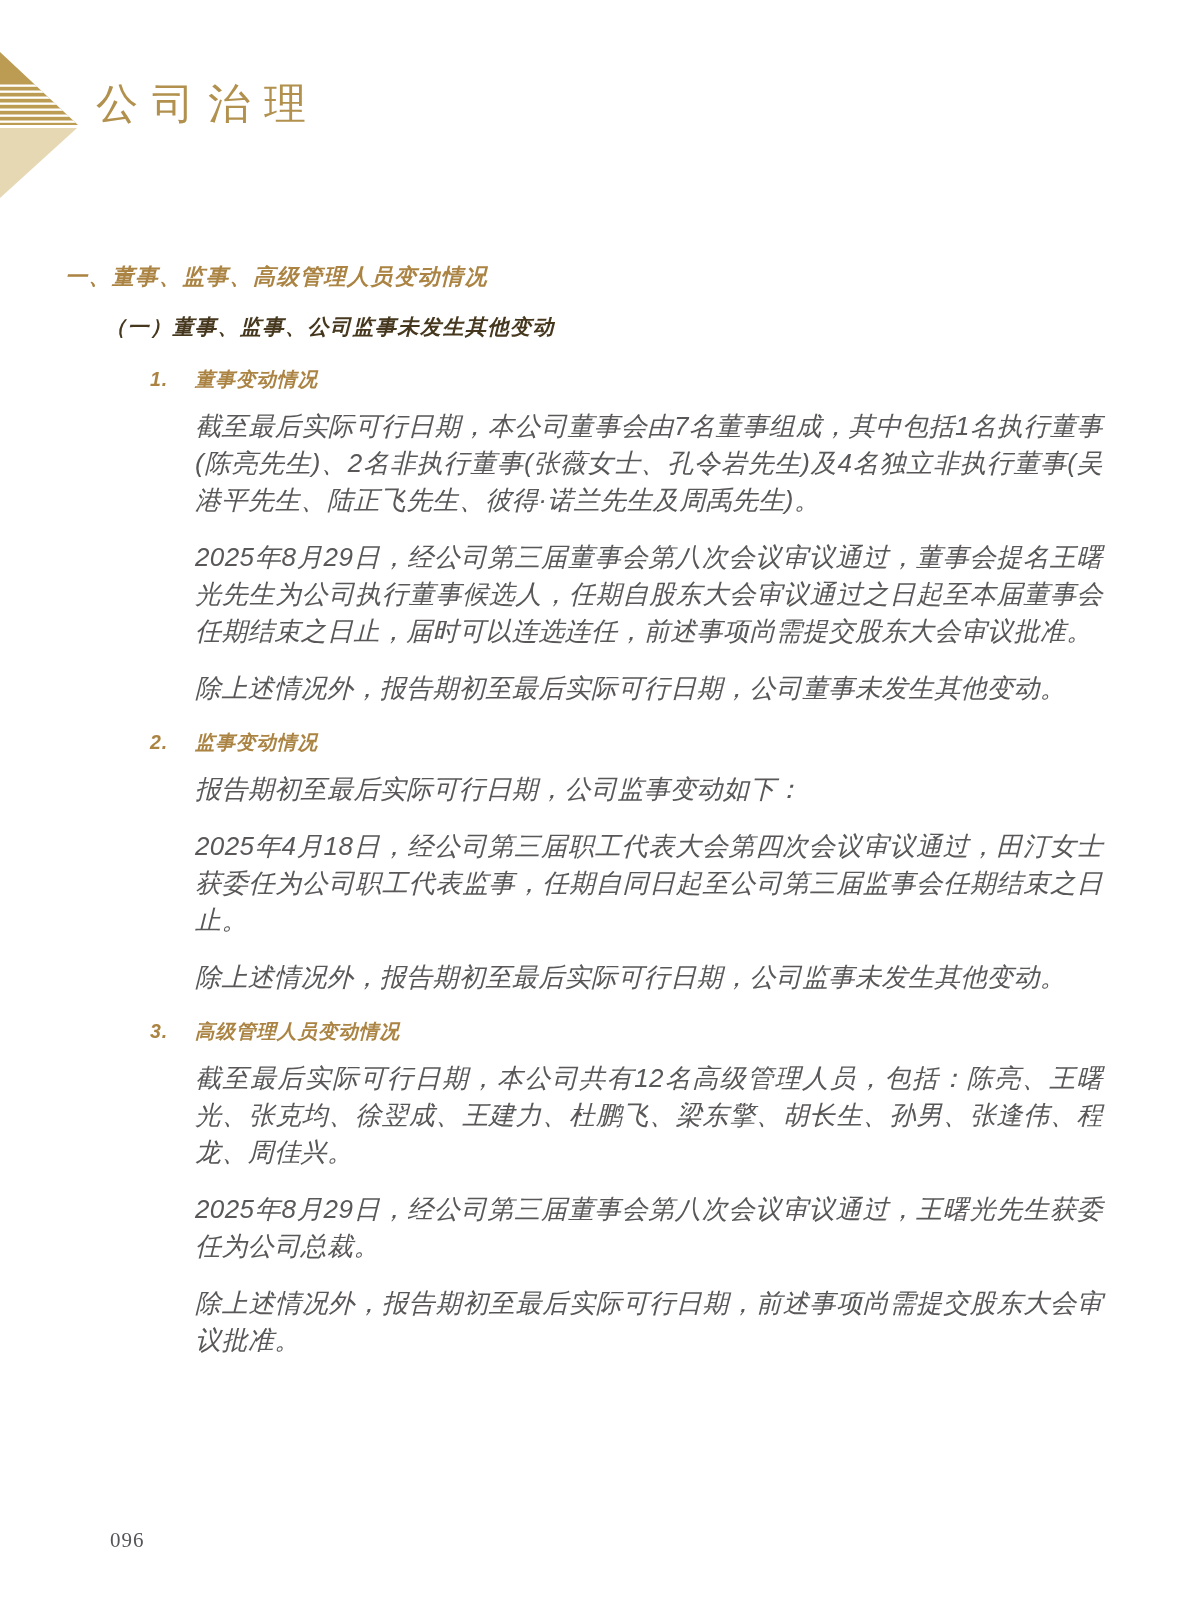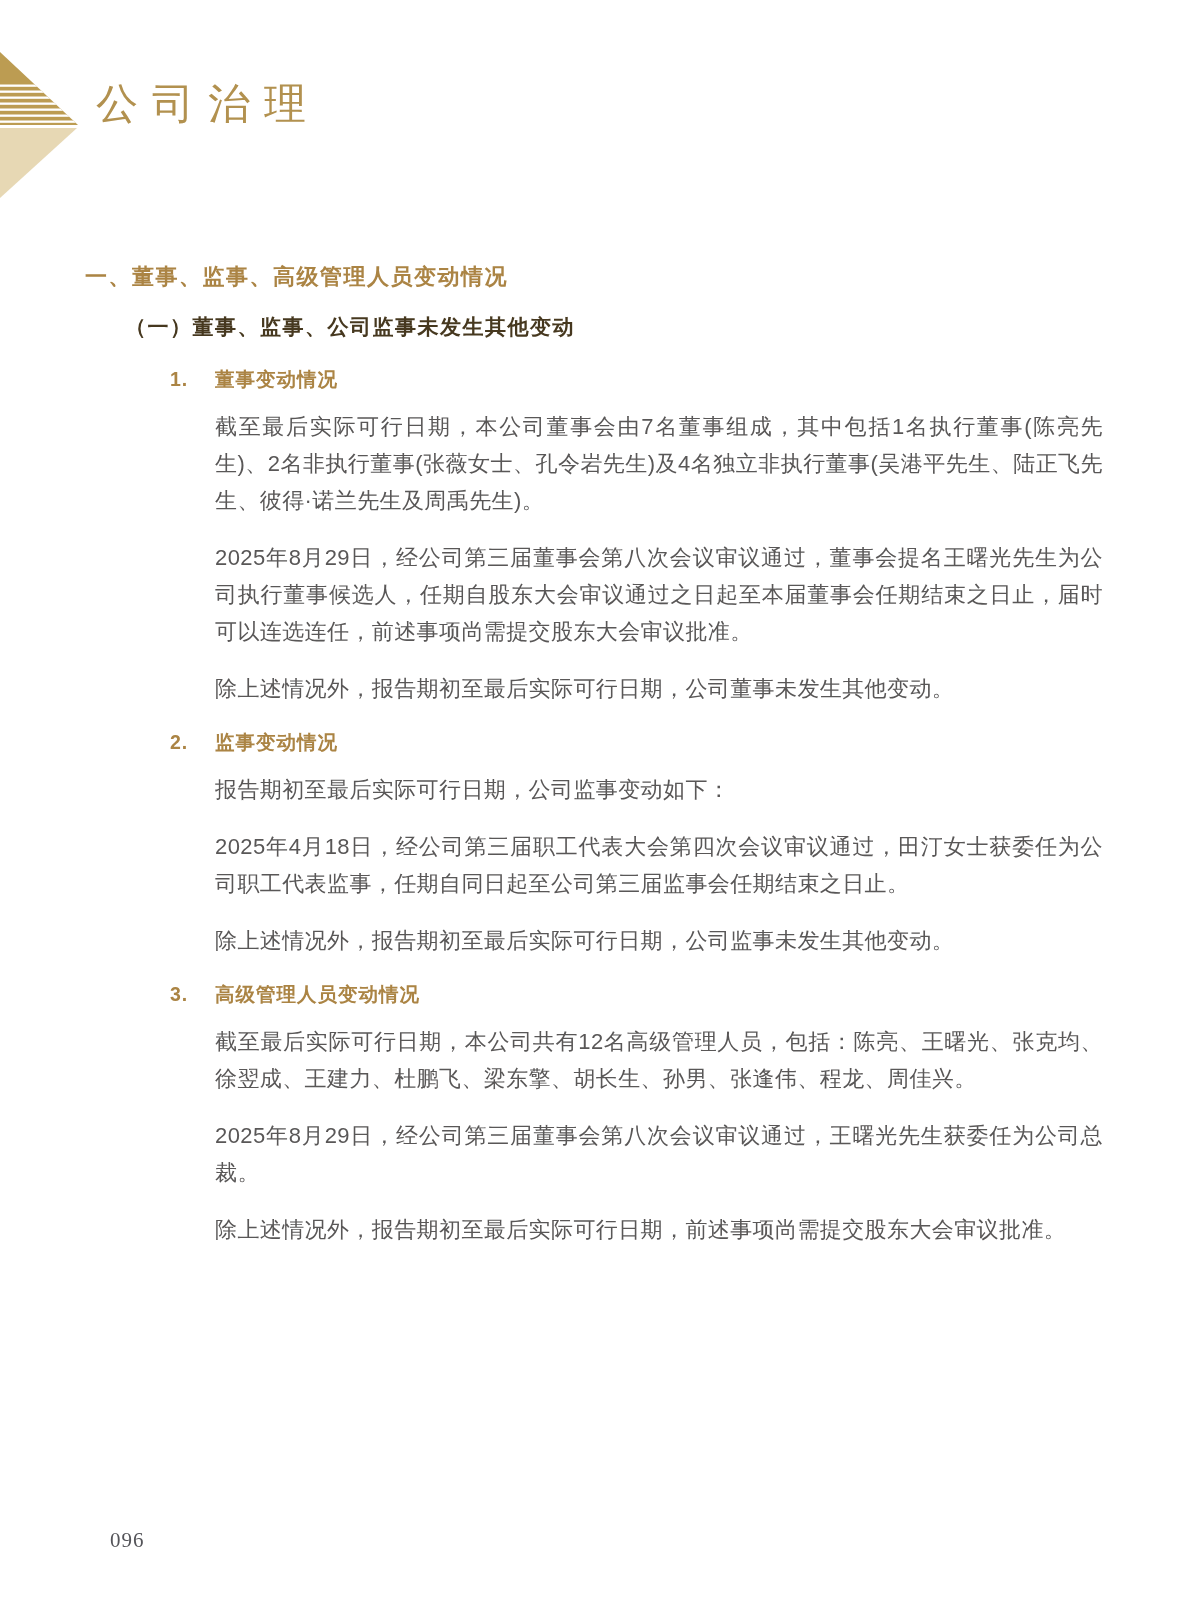--- a/index.html
+++ b/index.html
@@ -30,22 +30,23 @@
     font-family: "Liberation Serif", "DejaVu Serif", serif;
     font-size: 42px;
     font-weight: 400;
     color: var(--gold-title);
     letter-spacing: 14px;
   }
   .content {
     position: absolute;
     left: 0; top: 262px;
     width: 1190px;
-    padding-left: 85px;
+    padding-left: 65px;
     padding-right: 87px;
+    font-style: italic;
   }
   h1.l1 {
     font-size: 22px;
     font-weight: 700;
     color: var(--gold);
     letter-spacing: 1.5px;
     line-height: 30px;
     margin-bottom: 20px;
   }
   h2.l2 {
@@ -67,21 +68,21 @@
     letter-spacing: 1px;
     margin: 10px 0 14px 0;
   }
   .section:first-of-type .section-heading { margin-top: 0; }
   .section-heading .num {
     width: 45px;
     flex: 0 0 45px;
   }
   .section p {
     padding-left: 45px;
-    font-size: 22px;
+    font-size: 26px;
     line-height: 37px;
     color: var(--body-text);
     text-align: justify;
     letter-spacing: 0.4px;
     margin-bottom: 20px;
   }
   .page-number {
     position: absolute;
     left: 110px; top: 1528px;
     font-family: "Liberation Serif", "DejaVu Serif", serif;

